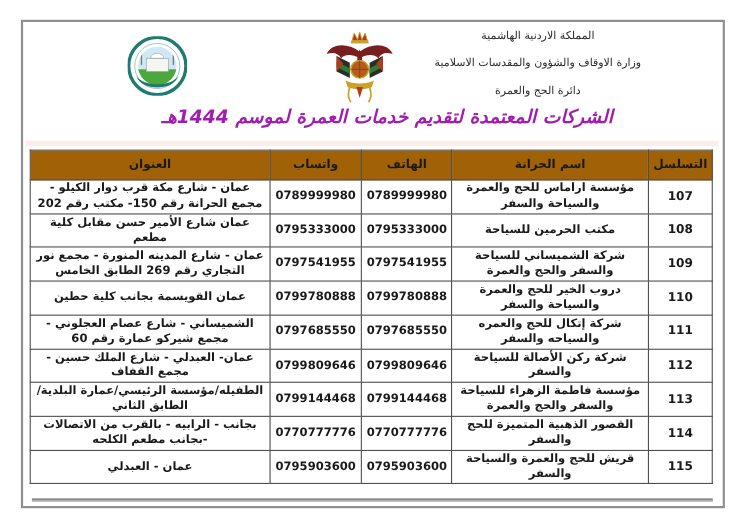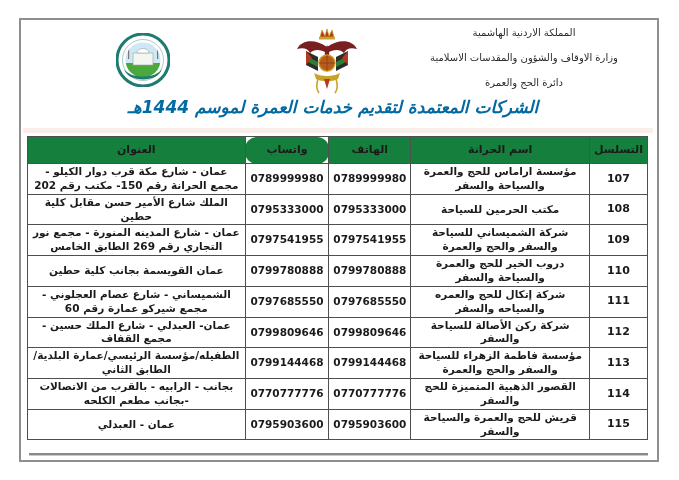--- a/index.html
+++ b/index.html
@@ -9,58 +9,58 @@
     font-family:"DejaVu Sans", sans-serif;
     overflow:hidden;
     position:relative;
   }
   .page{position:absolute;inset:0;background:#ffffff;}
   .doc-border{
     position:absolute;left:19px;top:18px;width:636px;height:440px;
     border:2px solid #8f8f8f;background:#ffffff;
   }
   .gov-lines{
-    position:absolute;top:20px;left:388px;width:272px;
+    position:absolute;top:20px;left:353px;width:272px;
     text-align:center;color:#2b2b2b;font-size:10px;line-height:25px;
     direction:rtl;
   }
   .coat-of-arms{position:absolute;left:294px;top:27px;width:66px;height:70px;}
   .ministry-logo{position:absolute;left:116px;top:33px;width:54px;height:54px;}
   .doc-title{
-    position:absolute;left:18px;top:97px;width:630px;
+    position:absolute;left:37px;top:97px;width:630px;
     text-align:center;font-size:17px;font-weight:bold;font-style:italic;
-    color:#0369a1;direction:rtl;letter-spacing:0px;
+    color:#a21caf;direction:rtl;letter-spacing:0px;
   }
   .band{
     position:absolute;left:23px;top:128px;width:630px;height:5px;
     background:rgba(238,205,196,0.35);
   }
   table.companies{
     position:absolute;left:27px;top:136px;width:621px;
     border-collapse:collapse;direction:rtl;
     font-size:10.5px;color:#1a1a1a;
   }
   table.companies th, table.companies td{
     border:1px solid #4f4f4f;
     padding:1px 4px;
     text-align:center;
     vertical-align:middle;
     font-weight:bold;
     line-height:1.32;
   }
   table.companies th{
-    background:#15803d;
+    background:#a16207;
     height:18px;
     font-size:11px;
   }
   table.companies tr{height:27px;}
   .col-serial{width:49px;font-size:11px;}
   .col-company{width:189px;}
   .col-phone{width:73px;}
-  .col-whatsapp{width:75px;border-radius:12px;}
+  .col-whatsapp{width:75px;}
   .col-address{width:235px;}
   .bottom-rule{
     position:absolute;left:29px;top:453px;width:619px;height:2px;
     background:#8a8a8a;border-bottom:1px solid #c9c9c9;
   }
 </style>
 </head>
 <body>
 
 <div class="page">
@@ -142,21 +142,21 @@
           <td class="col-company">مؤسسة اراماس للحج والعمرة والسياحة والسفر</td>
           <td class="col-phone">0789999980</td>
           <td class="col-whatsapp">0789999980</td>
           <td class="col-address">عمان - شارع مكة قرب دوار الكيلو - مجمع الحرانة رقم 150- مكتب رقم 202</td>
         </tr>
         <tr>
           <td class="col-serial">108</td>
           <td class="col-company">مكتب الحرمين للسياحة</td>
           <td class="col-phone">0795333000</td>
           <td class="col-whatsapp">0795333000</td>
-          <td class="col-address">الملك شارع الأمير حسن مقابل كلية حطين</td>
+          <td class="col-address">عمان شارع الأمير حسن مقابل كلية مطعم</td>
         </tr>
         <tr>
           <td class="col-serial">109</td>
           <td class="col-company">شركة الشميساني للسياحة والسفر والحج والعمرة</td>
           <td class="col-phone">0797541955</td>
           <td class="col-whatsapp">0797541955</td>
           <td class="col-address">عمان - شارع المدينه المنورة - مجمع نور التجاري رقم 269 الطابق الخامس</td>
         </tr>
         <tr>
           <td class="col-serial">110</td>

